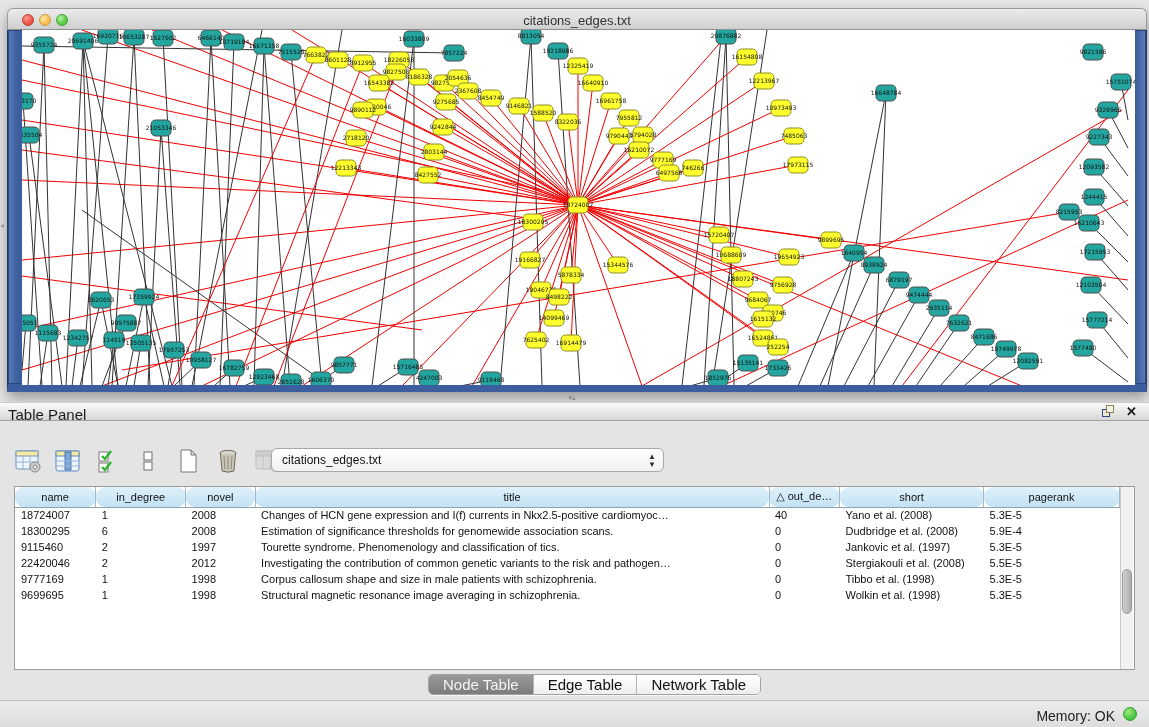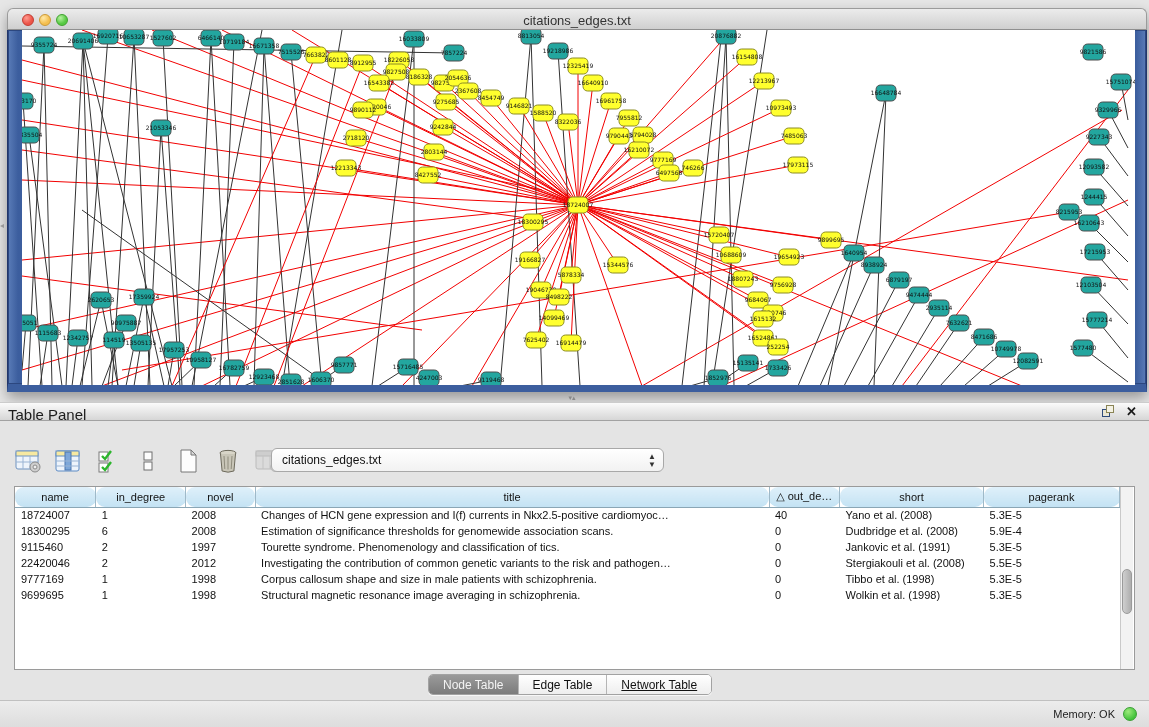--- a/index.html
+++ b/index.html
@@ -53,27 +53,27 @@
   table.grid th { height:20px; background:linear-gradient(#dff0fa,#c3e2f3); border-right:1px solid #9fb9c8; border-bottom:1px solid #8aa6b5;
     font-weight:normal; text-align:center; overflow:hidden; white-space:nowrap; padding:0 4px;border-radius:9px; }
   table.grid td { height:16px; padding:0 0 0 6px; overflow:hidden; white-space:nowrap; text-overflow:clip; }
   .vscroll { position:absolute; right:1px; top:0px; width:13px; height:182px; background:#f2f2f2; border-left:1px solid #c9c9c9; }
   .vthumb { position:absolute; left:1px; top:82px; width:10px; height:45px; background:linear-gradient(90deg,#cfcfcf,#aeaeae); border:1px solid #9a9a9a; border-radius:5px; }
 
   
   .tab-strip { position:absolute; left:0; top:252px; width:1149px; height:24px; }
   .seg { position:absolute; left:428px; top:1px; display:flex; height:21px; border:1px solid #a2a2a2; border-radius:5px; overflow:hidden;
     background:#ffffff; box-shadow:0 1px 0 rgba(255,255,255,.7); }
-  .seg-btn { padding:0 14px; font-size:12px; line-height:20px; color:#111; background:linear-gradient(#ffffff,#eeeeee); border-right:1px solid #b5b5b5; }
-  .seg-btn:last-child { border-right:none;text-decoration:underline; }
+  .seg-btn { padding:0 14px; font-size:15px; line-height:20px; color:#111; background:linear-gradient(#ffffff,#eeeeee); border-right:1px solid #b5b5b5; }
+  .seg-btn:last-child { border-right:none; }
   .seg-btn.active { background:linear-gradient(#9a9a9a,#7c7c7c); color:#f4f4f4; }
 
   
   .statusbar { position:absolute; left:0; top:700px; width:1149px; height:27px; background:linear-gradient(#ececec,#dddddd); border-top:1px solid #c0c0c0; }
-  .mem-label { position:absolute; right:34px; top:7px; font-size:11px; color:#222;text-align:right; }
+  .mem-label { position:absolute; right:34px; top:7px; font-size:14px; color:#222;text-align:right; }
   .mem-dot { position:absolute; right:12px; top:6px; width:14px; height:14px; border-radius:50%;
     background:radial-gradient(circle at 35% 30%, #9dea7c, #43c33c 70%); border:1px solid #39a033; }
 </style>
 </head>
 <body>
 
 <div class="net-window">
   <div class="titlebar">
     <span class="traffic tl-red"></span>
     <span class="traffic tl-yellow"></span>
@@ -847,21 +847,21 @@
             <td>0</td>
             <td>Dudbridge et al. (2008)</td>
             <td>5.9E-4</td>
           </tr>
           <tr>
             <td>9115460</td>
             <td>2</td>
             <td>1997</td>
             <td>Tourette syndrome. Phenomenology and classification of tics.</td>
             <td>0</td>
-            <td>Jankovic et al. (1991)</td>
+            <td>Jankovic et al. (1997)</td>
             <td>5.3E-5</td>
           </tr>
           <tr>
             <td>22420046</td>
             <td>2</td>
             <td>2012</td>
             <td>Investigating the contribution of common genetic variants to the risk and pathogen…</td>
             <td>0</td>
             <td>Stergiakouli et al. (2008)</td>
             <td>5.5E-5</td>

